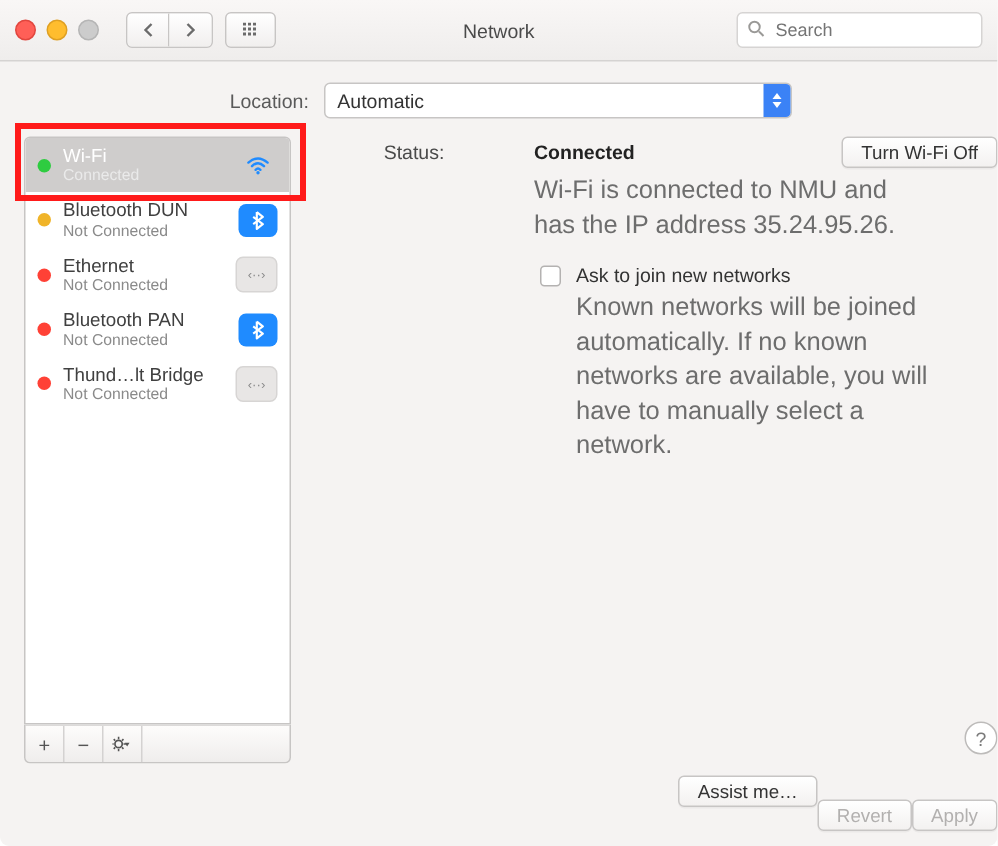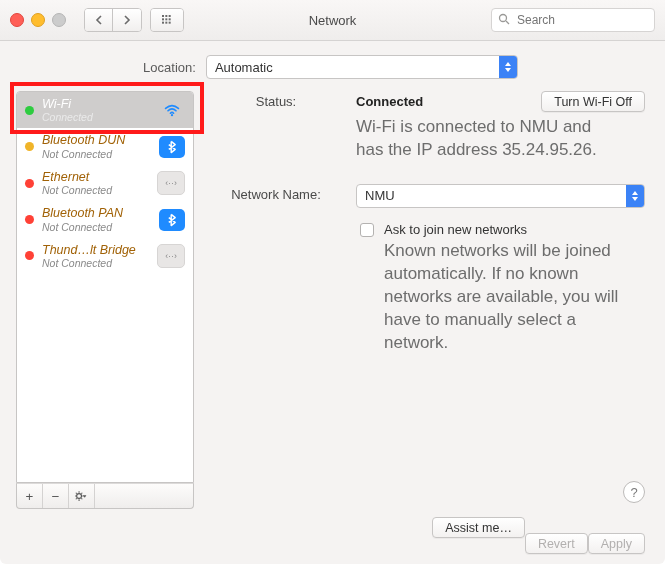--- a/index.html
+++ b/index.html
@@ -79,21 +79,21 @@
   }
   .search-wrap input{
     border:none;outline:none;flex:1;font-size:12px;background:transparent;
     color:#444;
   }
   
   .content{
     flex:1;
     display:flex;
     flex-direction:column;
-    padding: 14px 20px 10px 16px;
+    padding: 14px 0 10px 16px;
   }
   .loc-row{
     display:flex; justify-content:center; align-items:center; gap:10px;
     margin-bottom:12px;
   }
   .label-r{ color:#5a5a5a; font-size:13px; }
   .sel{
     height:22px; min-width:280px;
     border:1px solid #c7c5c4; border-radius:4px;
     background:#fff;
@@ -135,22 +135,22 @@
     gap:8px;
     position:relative;
   }
   .sb-item .status-dot{
     width:9px;height:9px;border-radius:50%;
     flex:0 0 9px;
   }
   .sd-green{background:#2ecc40;}
   .sd-yellow{background:#f0b429;}
   .sd-red{background:#ff4136;}
-  .sb-text{flex:1;line-height:1.15;font-style:italic;}
-  .sb-name{font-size:12.5px;color:#a16207;}
+  .sb-text{flex:1;line-height:1.15;}
+  .sb-name{font-size:12.5px;color:#404040;}
   .sb-sub{font-size:10.5px;color:#8a8a8a;}
   .sb-item.selected{
     background:#cfcdcc;
   }
   .sb-item.selected .sb-name{color:#fff;}
   .sb-item.selected .sb-sub{color:#eaeaea;}
   .sb-icon{
     width:26px;height:22px;border-radius:5px;
     display:flex;align-items:center;justify-content:center;
     flex:0 0 26px;
@@ -376,29 +376,20 @@
           <div class="lbl">Status:</div>
           <div class="val">
             <div class="status-line">
               <span class="bold">Connected</span>
               <button class="btn" style="margin-left:auto">Turn Wi-Fi Off</button>
             </div>
             <div class="desc" style="margin-top:4px;max-width:260px">Wi-Fi is connected to NMU and has the IP address 35.24.95.26.</div>
           </div>
         </div>
 
-        <div class="row" style="margin-top:14px">
-          <div class="lbl">Network Name:</div>
-          <div class="val">
-            <div class="sel nm">
-              <span>NMU</span>
-              <div class="endcap"></div>
-            </div>
-          </div>
-        </div>
 
         <div class="chk-row">
           <input type="checkbox" class="chk" style="">
           <div>
             <div style="color:#333">Ask to join new networks</div>
             <div class="desc" style="max-width:260px;margin-top:3px">Known networks will be joined automatically. If no known networks are available, you will have to manually select a network.</div>
           </div>
         </div>
 
         <div class="bottom-bar">

